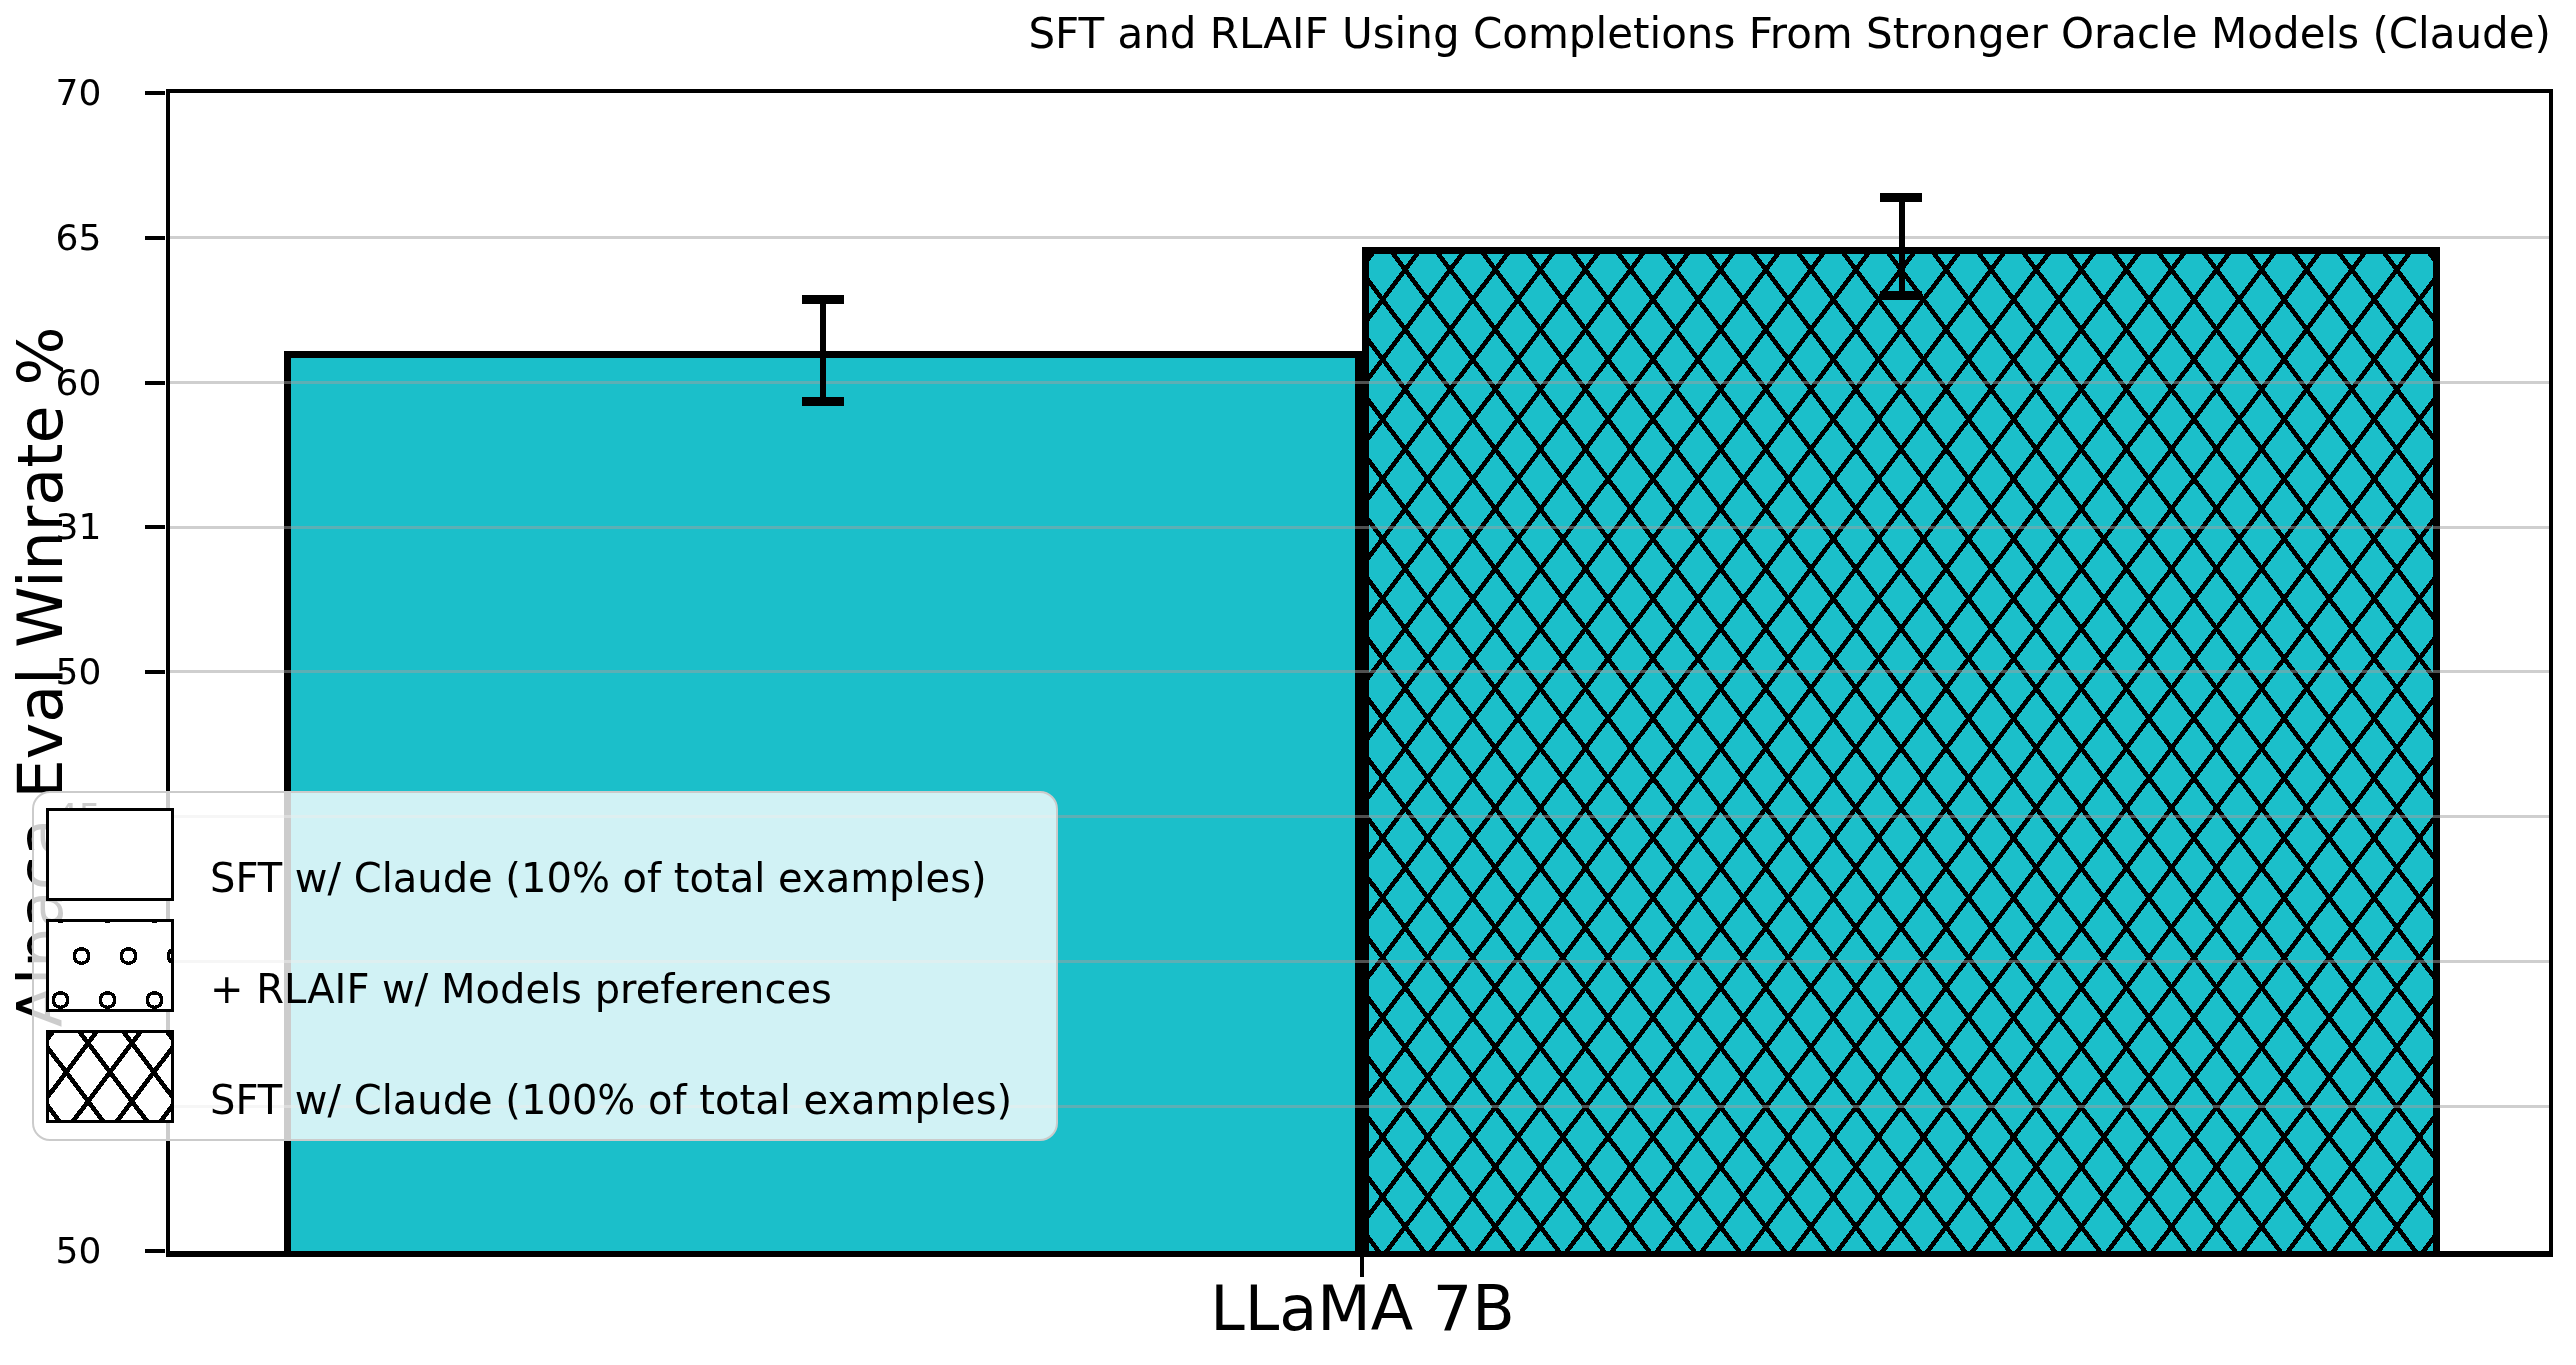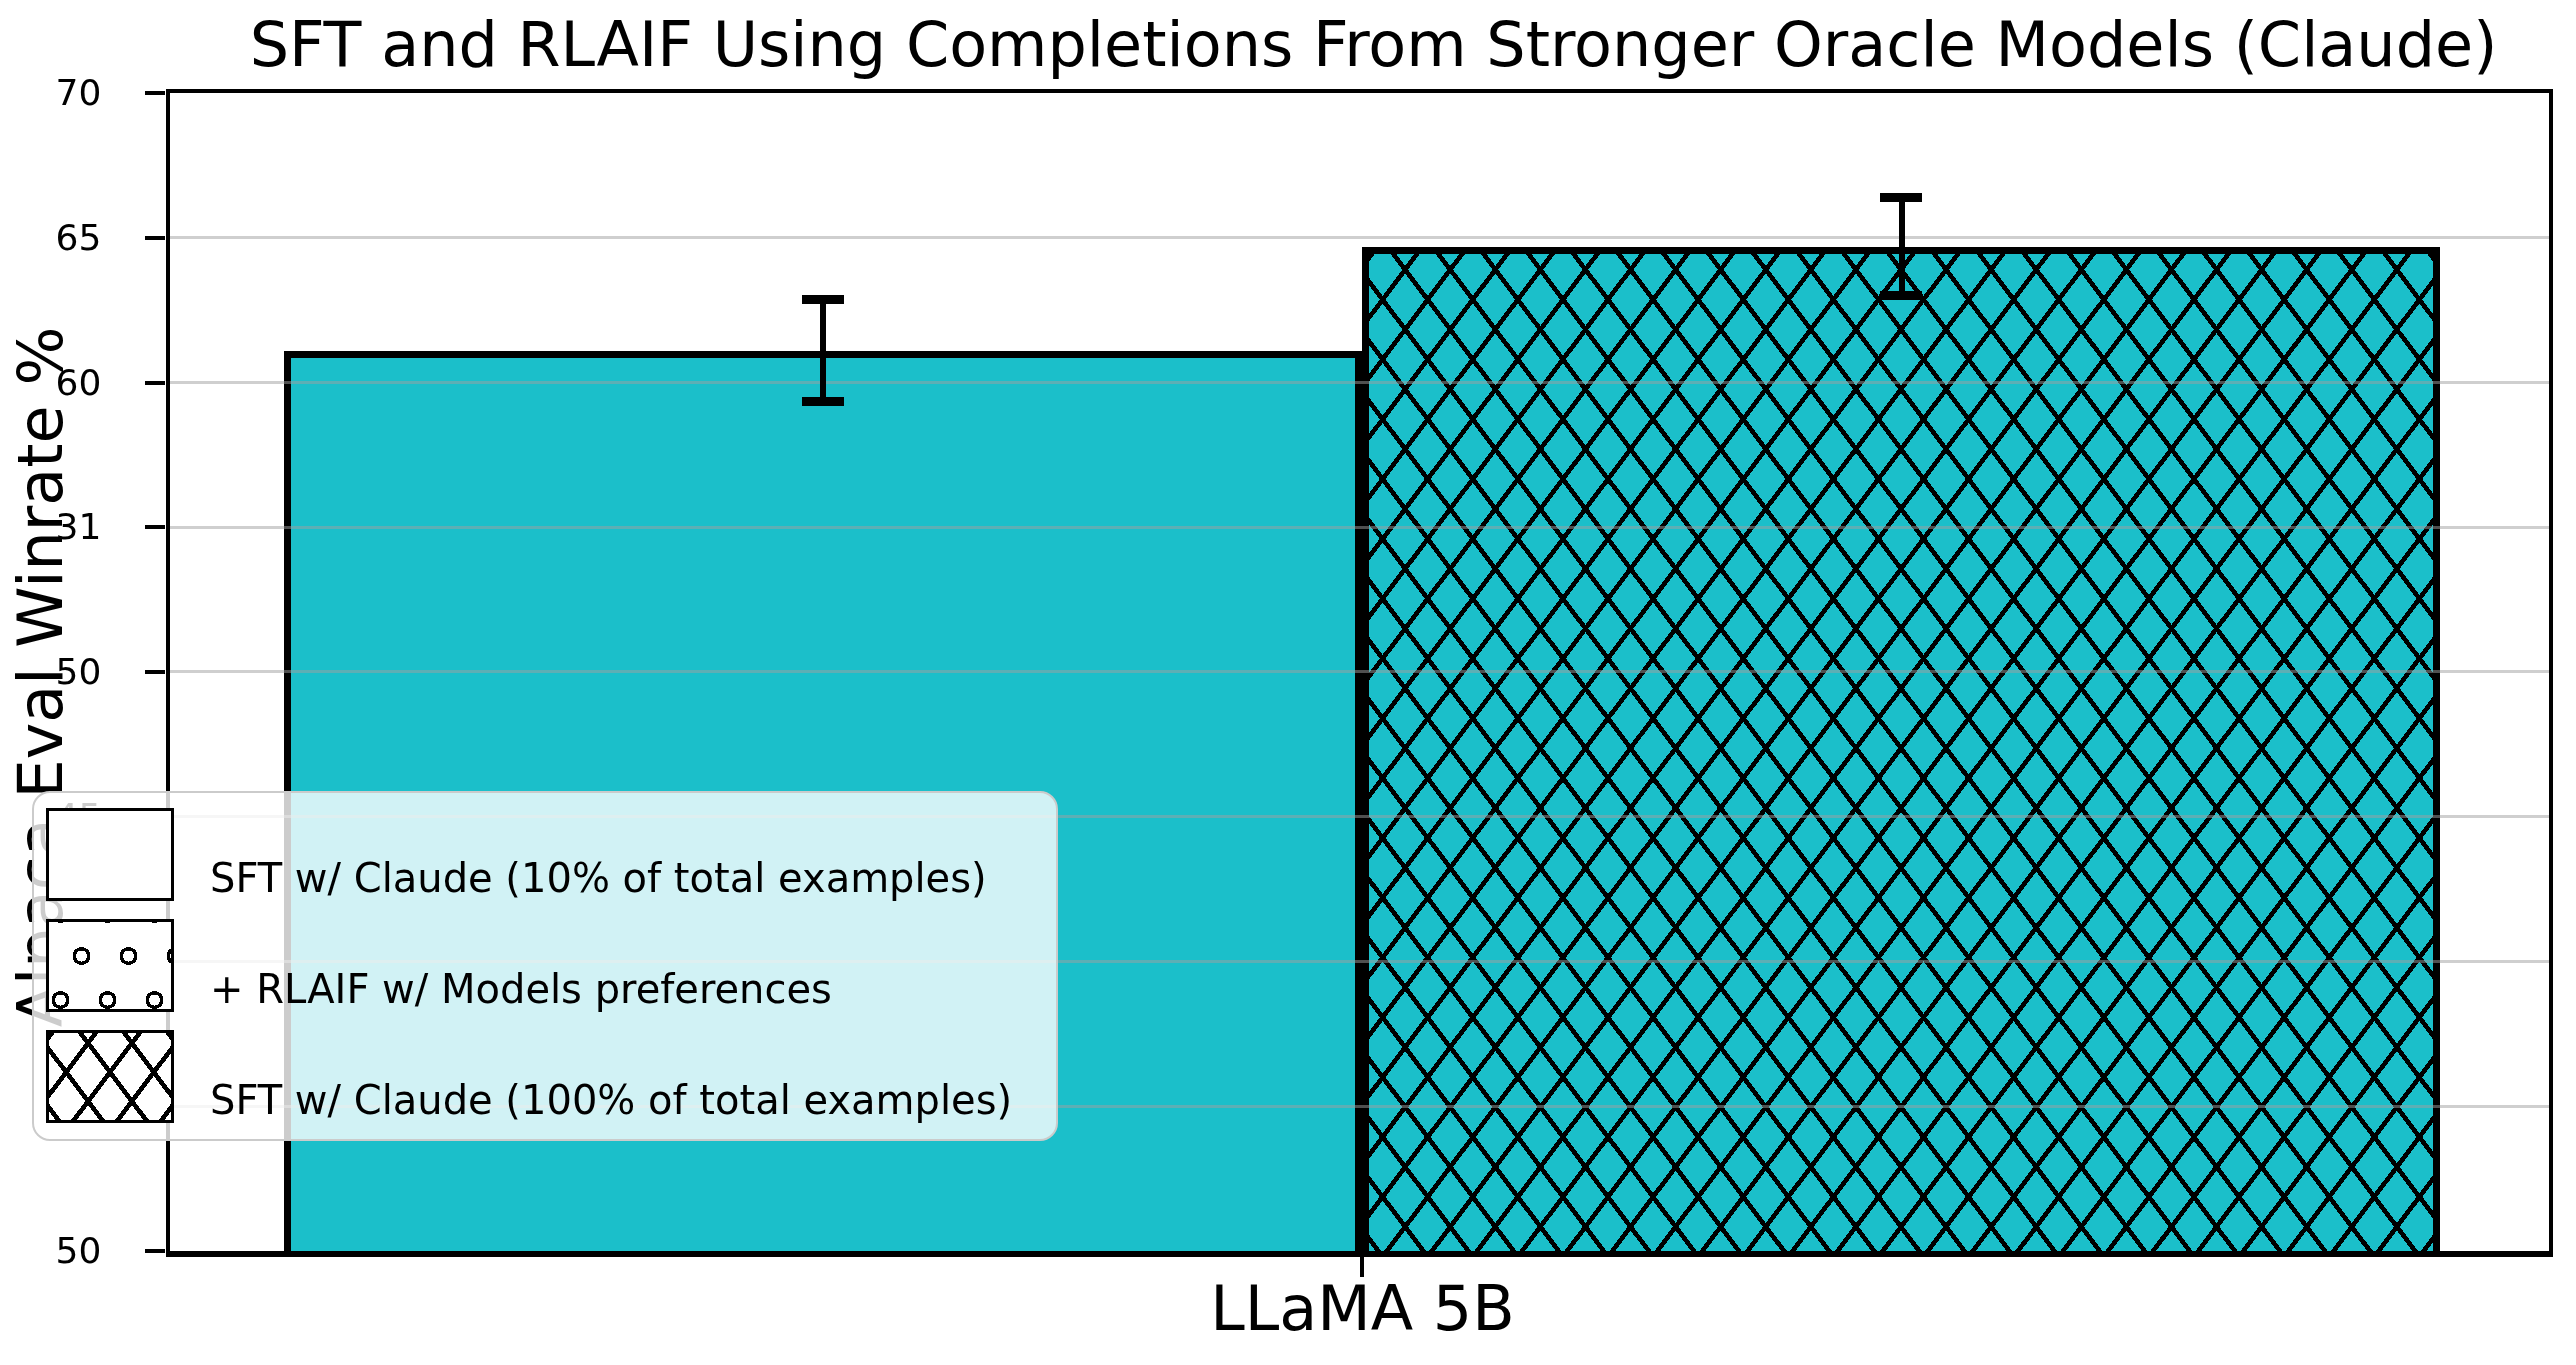--- a/index.html
+++ b/index.html
@@ -1,22 +1,22 @@
 <!DOCTYPE html>
 <html style="font-size:14.6px"><head>
 <meta charset="utf-8">
 <style>
   html,body{margin:0;padding:0;background:#ffffff;}
   .figure{
     position:relative;width:2576px;height:1365px;background:#ffffff;
     font-family:"DejaVu Sans",sans-serif;color:#000;overflow:hidden;
   }
   .title{
-    position:absolute;left:184px;top:11px;width:2379px;text-align:center;
-    font-size:62px;line-height:1.1;white-space:nowrap;
+    position:absolute;left:172px;top:11px;width:2379px;text-align:right;
+    font-size:42px;line-height:1.1;white-space:nowrap;
   }
   .ylabel{
     position:absolute;left:-543px;top:638px;width:1167px;height:78px;
     line-height:78px;text-align:center;font-size:62px;
     transform:rotate(-90deg);white-space:nowrap;
   }
   .xcat{
     position:absolute;left:998px;top:1272px;width:729px;text-align:center;
     font-size:62px;white-space:nowrap;
   }
@@ -106,21 +106,21 @@
       <div class="xtick-mark"></div>
       <div class="bar" title="SFT w/ Claude (10% of total examples)" style="left: 114px; width: 1078px; height: 900px; background-color: rgb(27, 191, 202);"></div>
       <div class="err-line" style="left: 650px; top: 207px; height: 101px;"></div>
       <div class="err-cap" style="left: 632px; top: 202px;"></div>
       <div class="err-cap" style="left: 632px; top: 304px;"></div>
       <div class="bar crosshatch" title="SFT w/ Claude (100% of total examples)" style="left: 1192px; width: 1078px; height: 1004px; background-color: rgb(27, 191, 202);"></div>
       <div class="err-line" style="left: 1729px; top: 104px; height: 98px;"></div>
       <div class="err-cap" style="left: 1710px; top: 100px;"></div>
       <div class="err-cap" style="left: 1710px; top: 198px;"></div>
     </div>
-  <div class="xcat">LLaMA 5B</div>
+  <div class="xcat">LLaMA 7B</div>
   <div class="legend" id="legend">
       <div class="legend-row">
         <div class="swatch"></div>
         <div class="legend-label">SFT w/ Claude (10% of total examples)</div>
       </div>
       <div class="legend-row">
         <div class="swatch dots"></div>
         <div class="legend-label">+ RLAIF w/ Models preferences</div>
       </div>
       <div class="legend-row">

